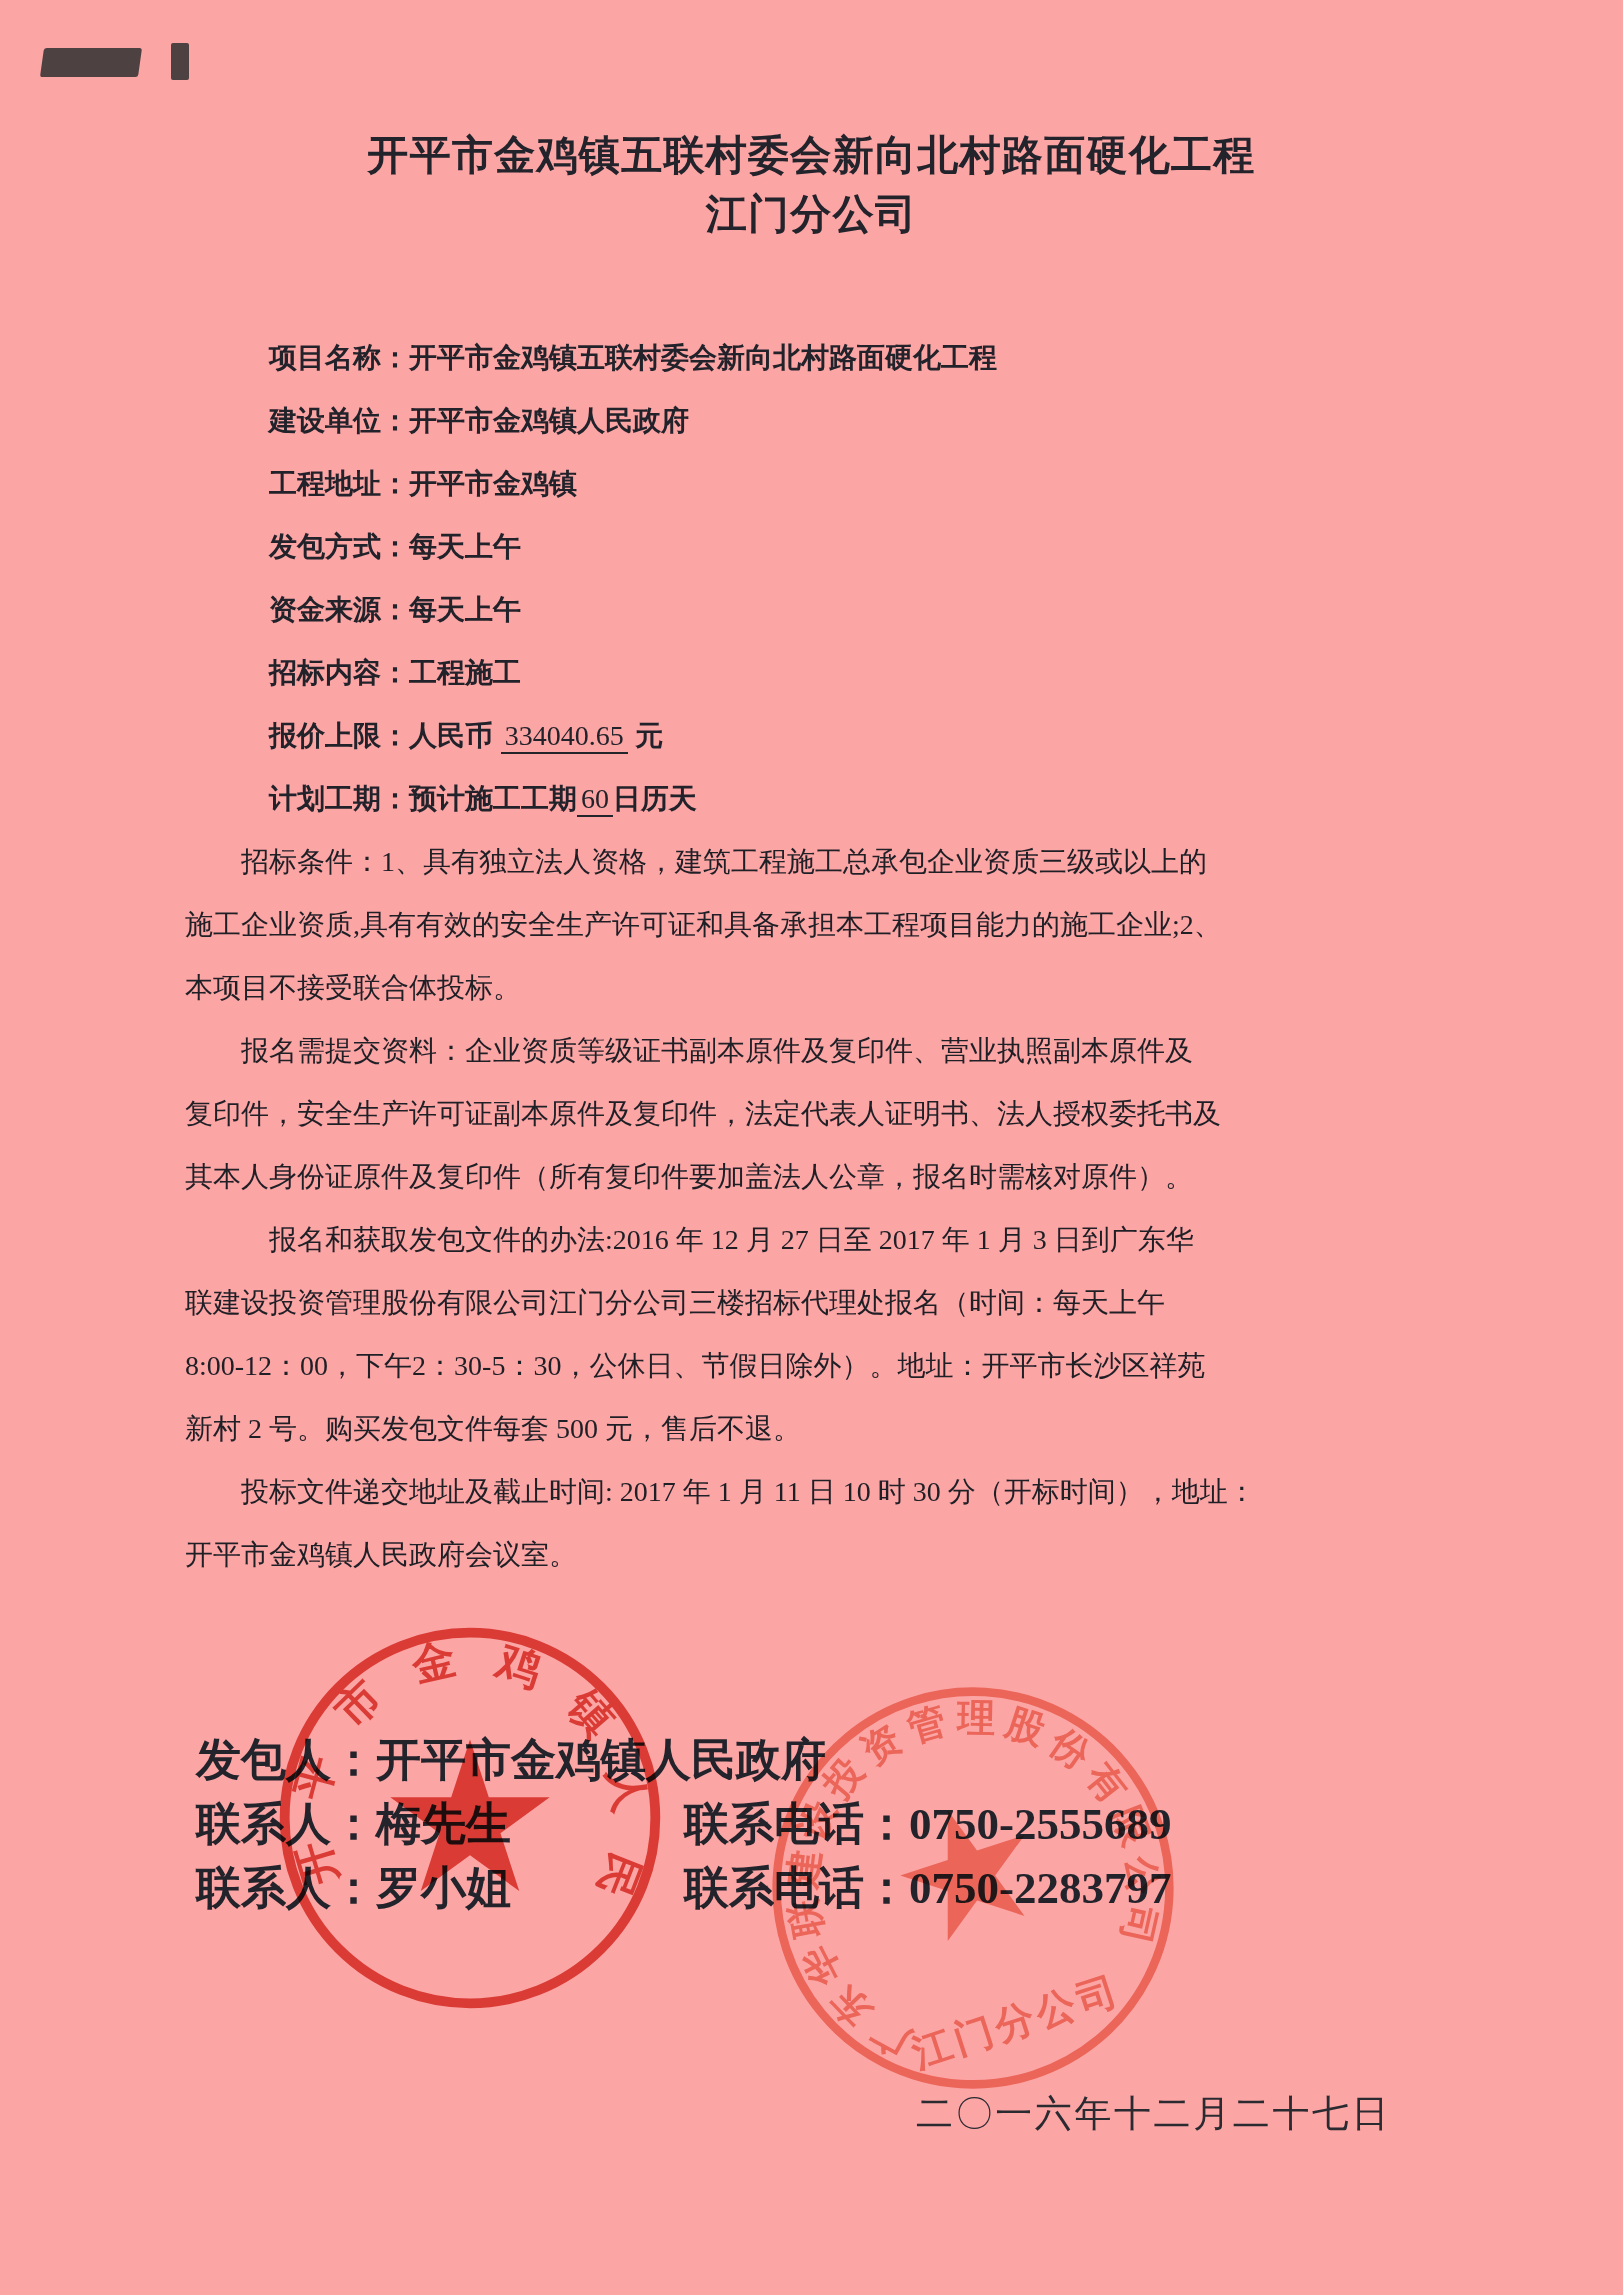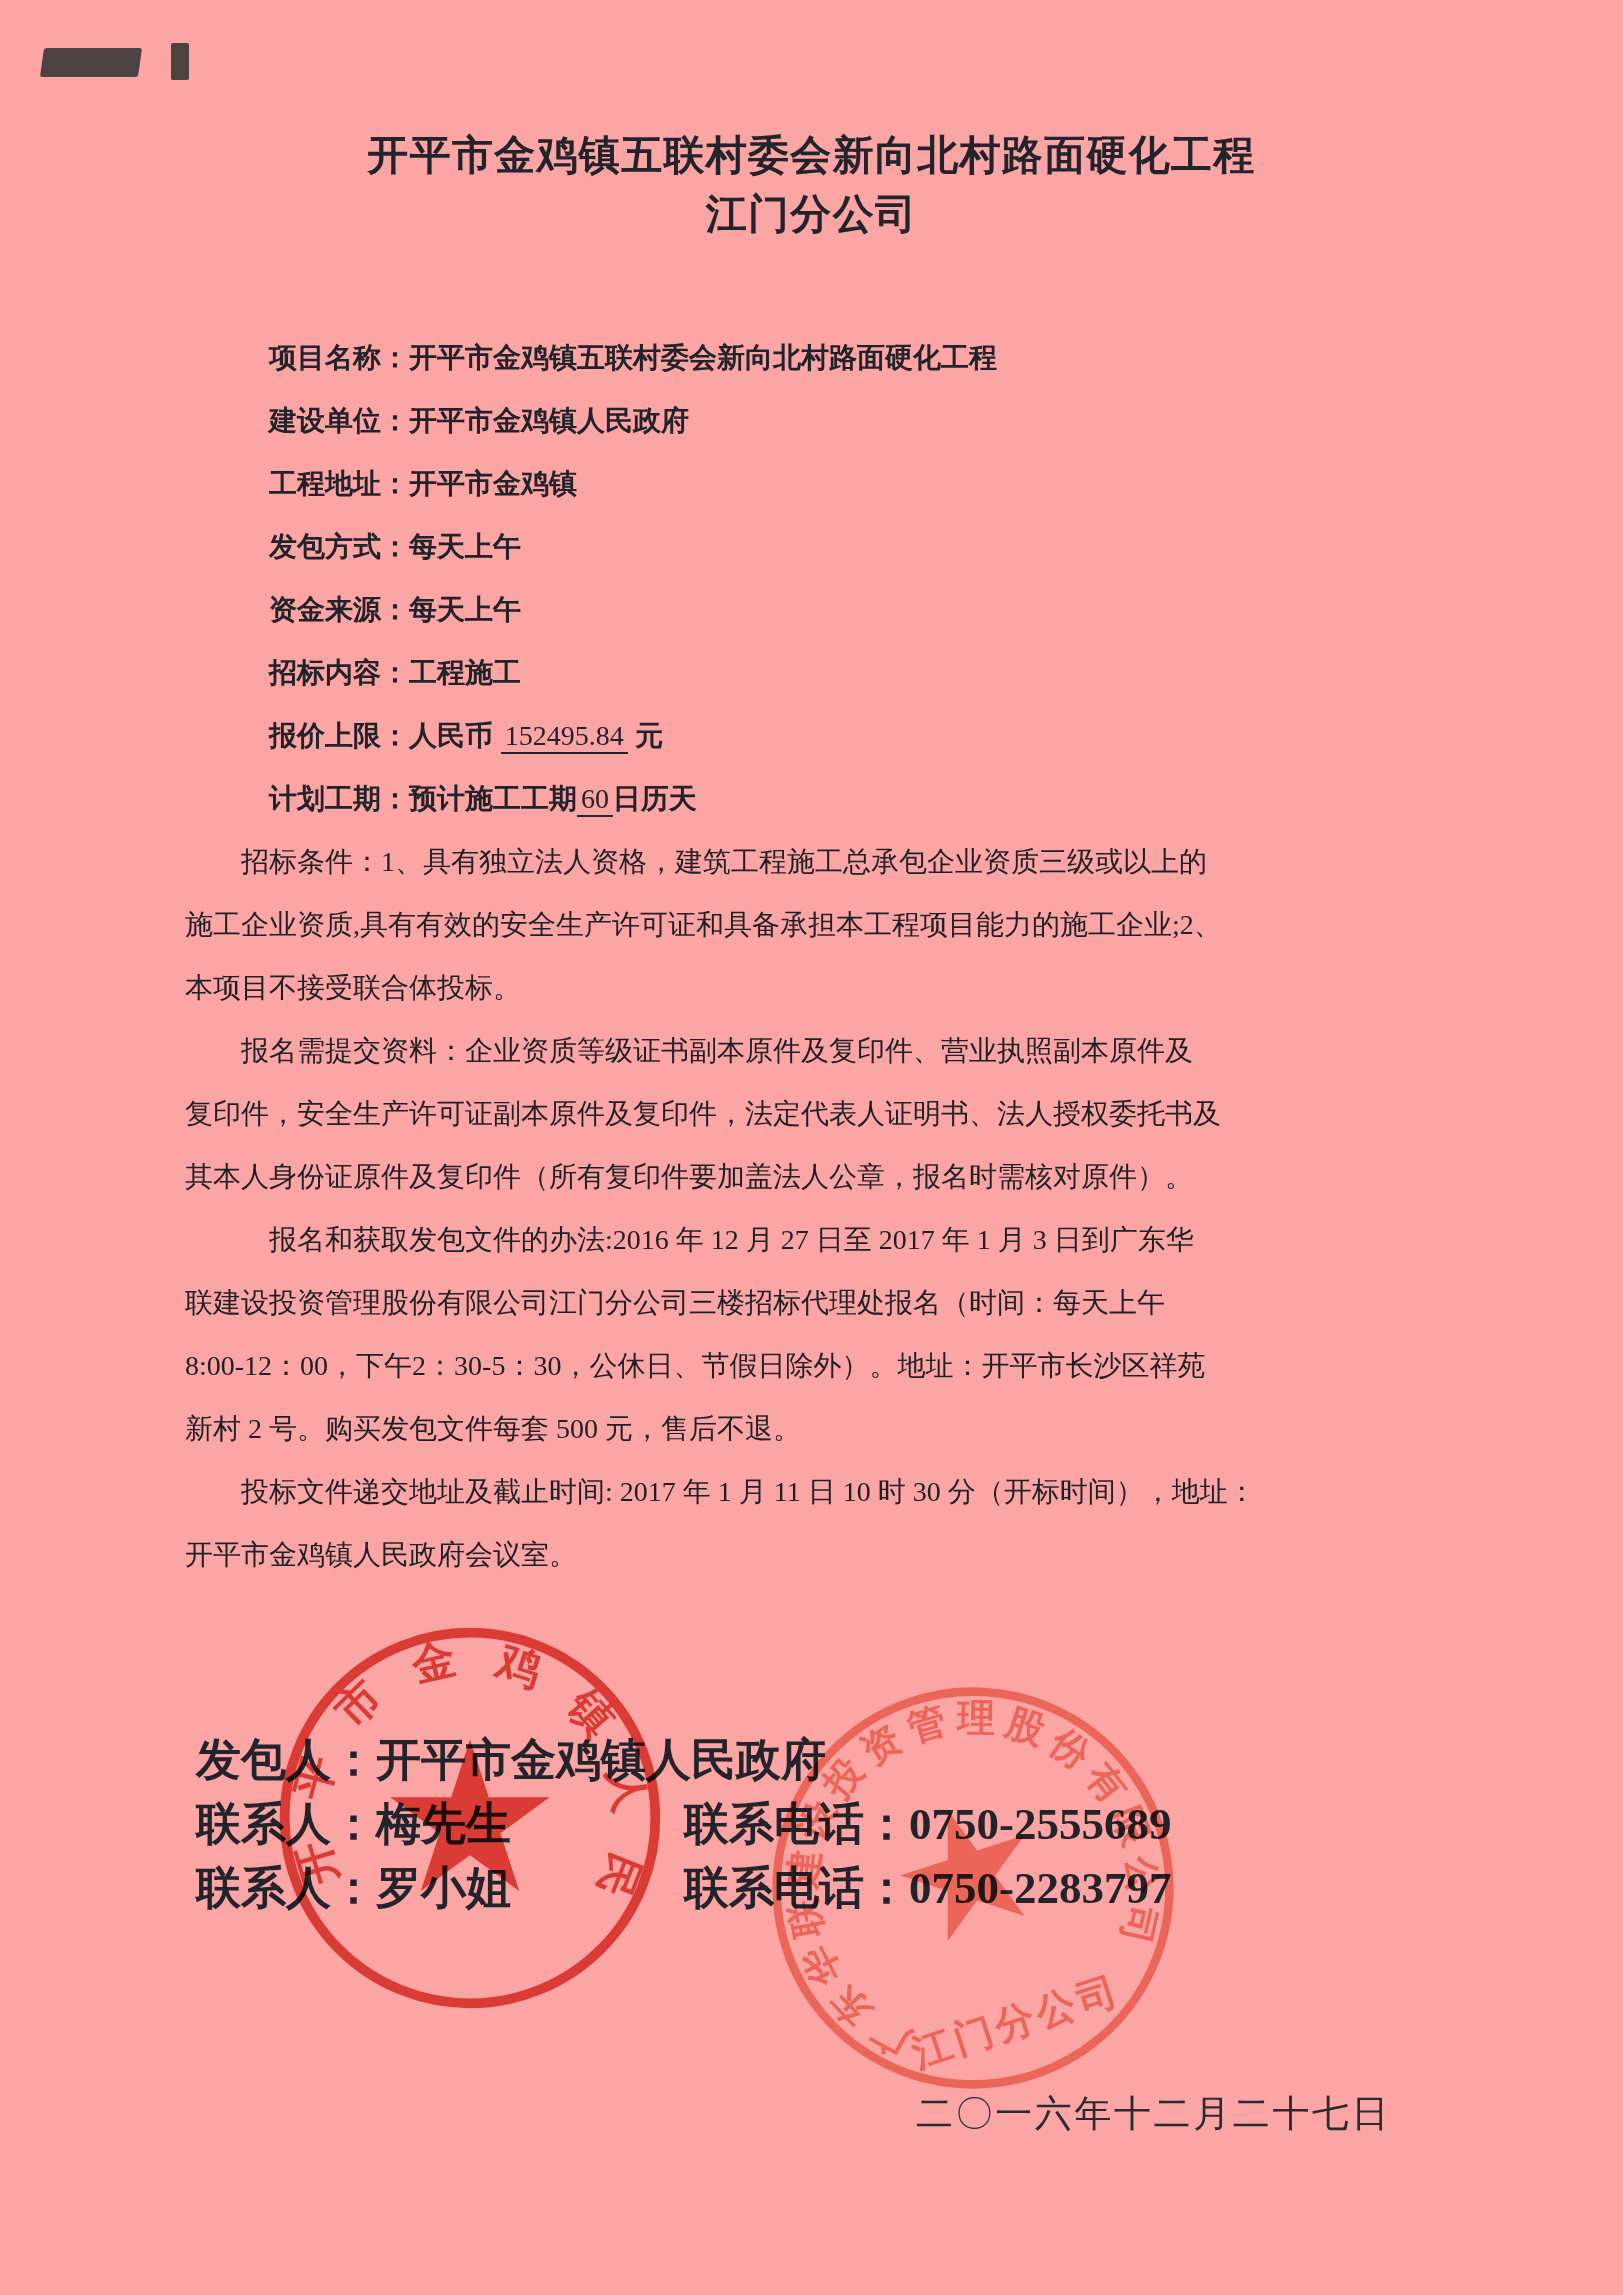--- a/index.html
+++ b/index.html
@@ -73,21 +73,21 @@
   </header>
 
   <section class="content">
     <div class="info-list">
       <div class="info-row"><span>项目名称：</span><span>开平市金鸡镇五联村委会新向北村路面硬化工程</span></div>
       <div class="info-row"><span>建设单位：</span><span>开平市金鸡镇人民政府</span></div>
       <div class="info-row"><span>工程地址：</span><span>开平市金鸡镇</span></div>
       <div class="info-row"><span>发包方式：</span><span>每天上午</span></div>
       <div class="info-row"><span>资金来源：</span><span>每天上午</span></div>
       <div class="info-row"><span>招标内容：</span><span>工程施工</span></div>
-      <div class="info-row"><span>报价上限：</span><span><span>人民币 </span><span class="num u">152495.84</span><span> 元</span></span></div>
+      <div class="info-row"><span>报价上限：</span><span><span>人民币 </span><span class="num u">334040.65</span><span> 元</span></span></div>
       <div class="info-row"><span>计划工期：</span><span><span>预计施工工期</span><span class="num u">60</span><span>日历天</span></span></div>
     </div>
 
     <p class="para">　　招标条件：1、具有独立法人资格，建筑工程施工总承包企业资质三级或以上的
 施工企业资质,具有有效的安全生产许可证和具备承担本工程项目能力的施工企业;2、
 本项目不接受联合体投标。</p>
     <p class="para">　　报名需提交资料：企业资质等级证书副本原件及复印件、营业执照副本原件及
 复印件，安全生产许可证副本原件及复印件，法定代表人证明书、法人授权委托书及
 其本人身份证原件及复印件（所有复印件要加盖法人公章，报名时需核对原件）。</p>
     <p class="para">　　　报名和获取发包文件的办法:2016 年 12 月 27 日至 2017 年 1 月 3 日到广东华

